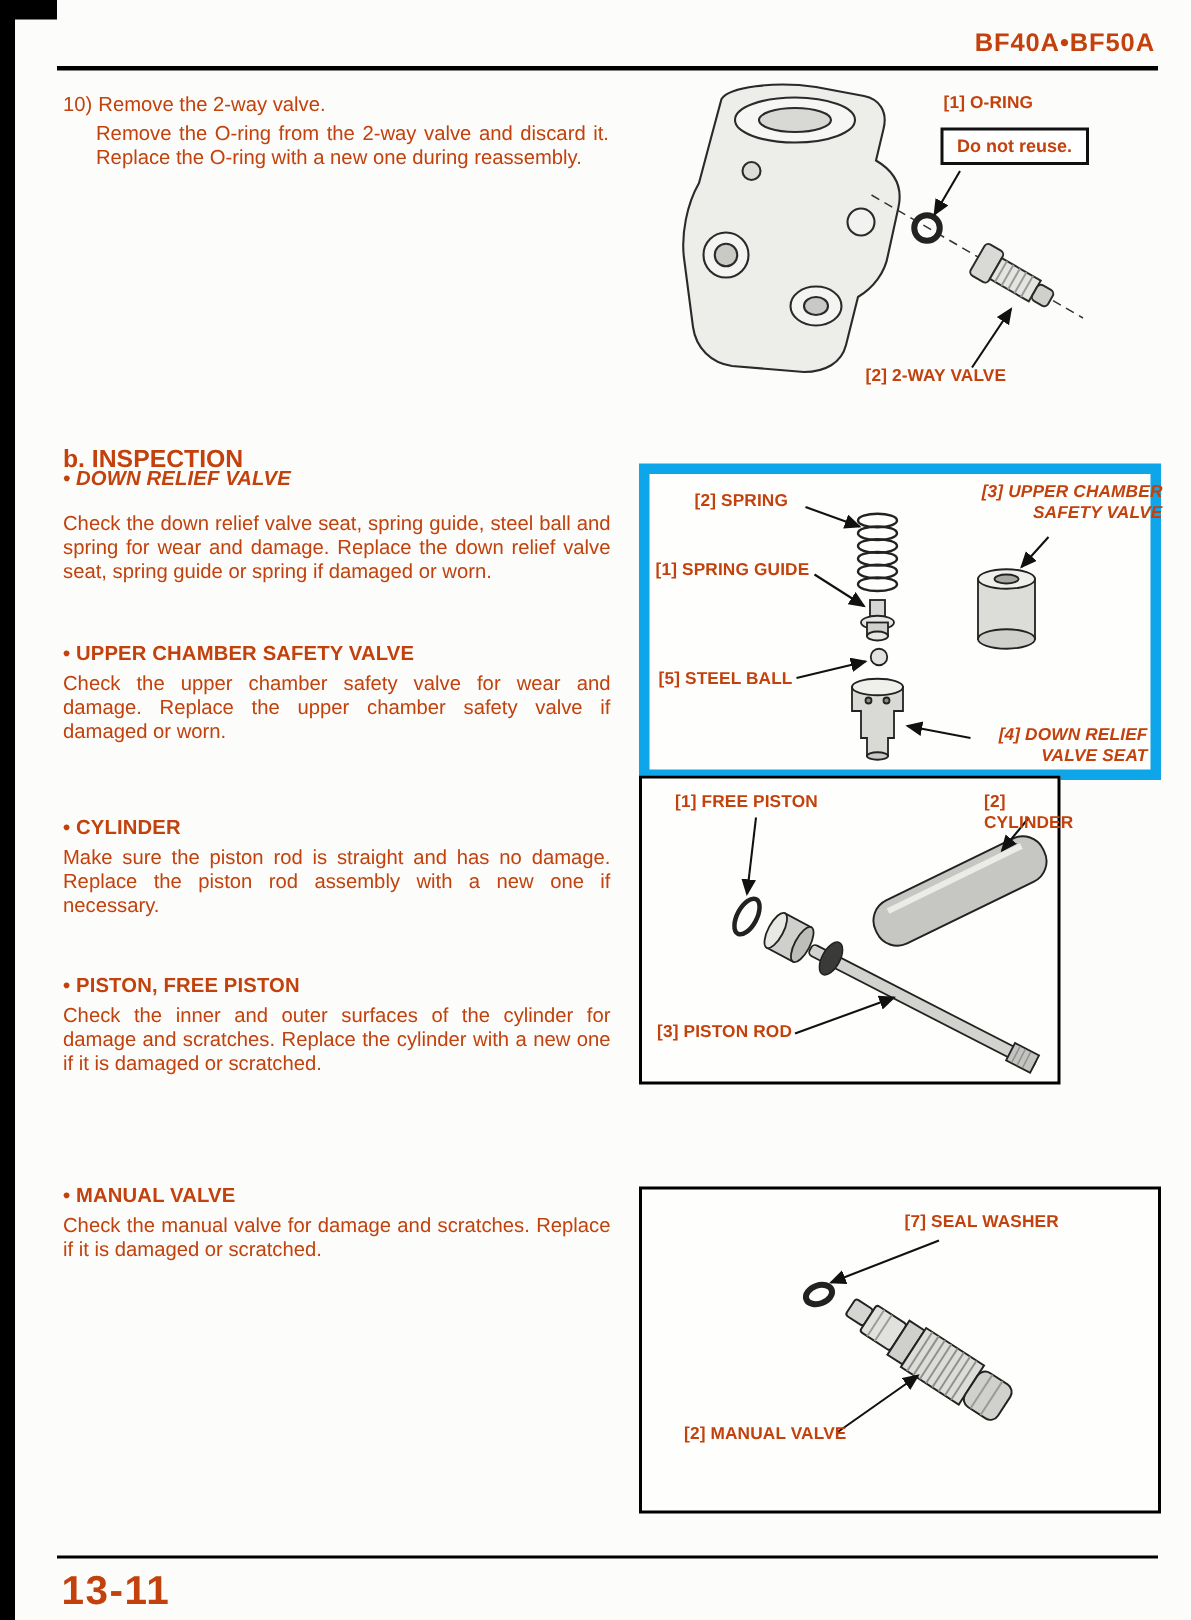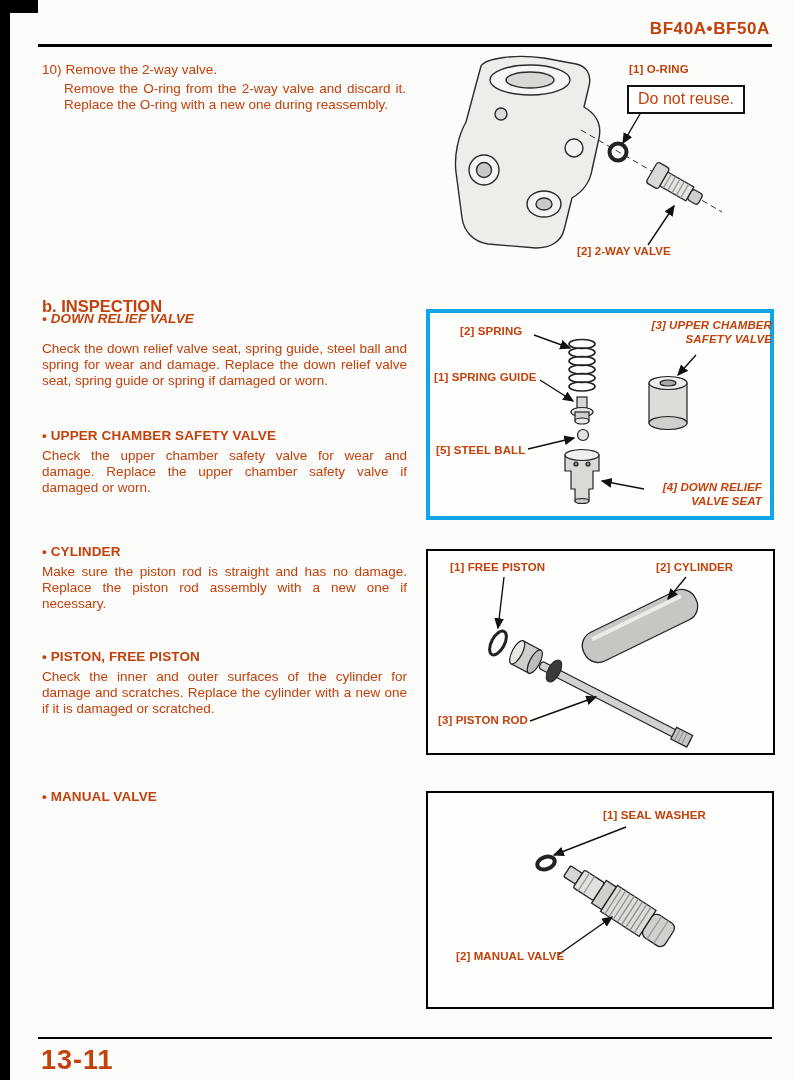--- a/index.html
+++ b/index.html
@@ -27,33 +27,33 @@
   .sec-h { position:absolute; left:42px; font-size:13.5px; font-weight:bold; letter-spacing:.1px; }
   .sec-b { position:absolute; left:42px; width:365px; font-size:13.5px; line-height:16.2px; text-align:justify; }
   .h-s0 { top:311px;font-style:italic; } .b-s0 { top:341px; }
   .h-s1 { top:428px; } .b-s1 { top:448px; }
   .h-s2 { top:544px; } .b-s2 { top:564px; }
   .h-s3 { top:649px; } .b-s3 { top:669px; }
   .h-s4 { top:789px; } .b-s4 { top:809px; } .b-s4b { top:867px; }
 
   .fig { position:absolute; background:#fefefc; }
   .fig-1 { left:426px; top:52px;  width:352px; height:242px; background:transparent; }
-  .fig-2 { left:426px; top:309px; width:348px; height:211px; border:4px solid #0ea5e9; }
-  .fig-3 { left:426px; top:549px; width:349px; height:206px; border:2px solid #000; }
+  .fig-2 { left:426px; top:309px; width:348px; height:211px; border:7px solid #0ea5e9; }
+  .fig-3 { left:426px; top:517px; width:281px; height:206px; border:2px solid #000; }
   .fig-4 { left:426px; top:791px; width:348px; height:218px; border:2px solid #000; }
   .fig svg { position:absolute; left:0; top:0; display:block; }
 
   .flabel {
     position:absolute; font-size:11.5px; font-weight:bold; line-height:13.5px;
     white-space:pre-line; letter-spacing:.1px;
   }
   .flabel.center { text-align:right;font-style:italic; }
   .note-box {
     position:absolute; border:2px solid #111; background:#fff;
-    font-size:16px; font-weight:normal; padding:3px 9px 4px; white-space:nowrap;
+    font-size:12px; font-weight:bold; padding:3px 9px 4px; white-space:nowrap;
   }
 </style>
 </head>
 <body>
 
 <div class="page">
 
   <div class="scan-strip"></div>
   <div class="scan-corner"></div>
 
@@ -75,20 +75,21 @@
   <div class="sec-h h-s1">• UPPER CHAMBER SAFETY VALVE</div>
   <div class="sec-b b-s1">Check the upper chamber safety valve for wear and damage. Replace the upper chamber safety valve if damaged or worn.</div>
 
   <div class="sec-h h-s2">• CYLINDER</div>
   <div class="sec-b b-s2">Make sure the piston rod is straight and has no damage. Replace the piston rod assembly with a new one if necessary.</div>
 
   <div class="sec-h h-s3">• PISTON, FREE PISTON</div>
   <div class="sec-b b-s3">Check the inner and outer surfaces of the cylinder for damage and scratches. Replace the cylinder with a new one if it is damaged or scratched.</div>
 
   <div class="sec-h h-s4">• MANUAL VALVE</div>
+  <div class="sec-b b-s4">Check the manual valve for damage and scratches. Replace if it is damaged or scratched.</div>
 
   <div class="fig fig-1">
     <svg width="352" height="242" viewBox="0 0 352 242">
       <defs>
         <marker id="m1" markerWidth="9" markerHeight="8" refX="7" refY="3.5" orient="auto">
           <path d="M0 0 L8 3.5 L0 7 Z" fill="#111"></path>
         </marker>
       </defs>
       <g fill="#ededea" stroke="#2a2a2a" stroke-width="1.4">
         <path d="M55 14 C60 6 90 2 118 6 L150 12 C160 14 166 22 163 34 L158 55 C170 62 176 72 173 86 L166 118 C164 130 156 140 146 146 L138 178 C135 190 124 196 110 196 L62 192 C48 190 38 180 36 166 L30 120 C28 104 32 84 40 70 L48 40 Z"></path>
@@ -247,20 +248,20 @@
         <rect x="224" y="101" width="26" height="27" rx="6" fill="#d0d0cd"></rect>
         <line x1="232" y1="101" x2="232" y2="128" stroke="#9a9a97"></line>
         <line x1="240" y1="101" x2="240" y2="128" stroke="#9a9a97"></line>
       </g>
 
       <g stroke="#111" stroke-width="1.4">
         <line x1="198" y1="34" x2="126" y2="62" marker-end="url(#m4)"></line>
         <line x1="130" y1="162" x2="184" y2="124" marker-end="url(#m4)"></line>
       </g>
     </svg>
-    <div class="flabel" style="left:175px; top:16px;">[1] SEAL WASHER</div>
+    <div class="flabel" style="left:175px; top:16px;">[7] SEAL WASHER</div>
     <div class="flabel" style="left:28px; top:157px;">[2] MANUAL VALVE</div>
   </div>
 
   <div class="footer-rule"></div>
   <div class="page-number">13-11</div>
 
 </div>
 
 </body></html>

